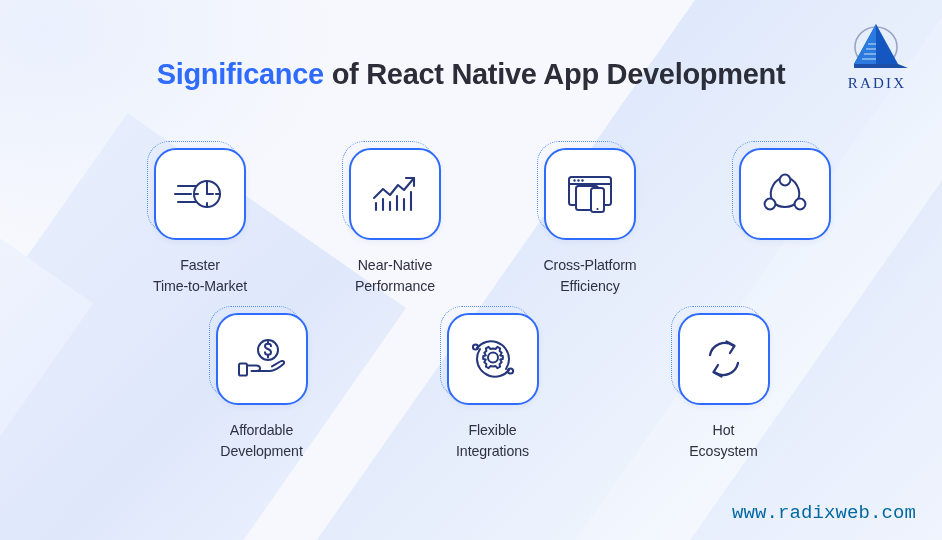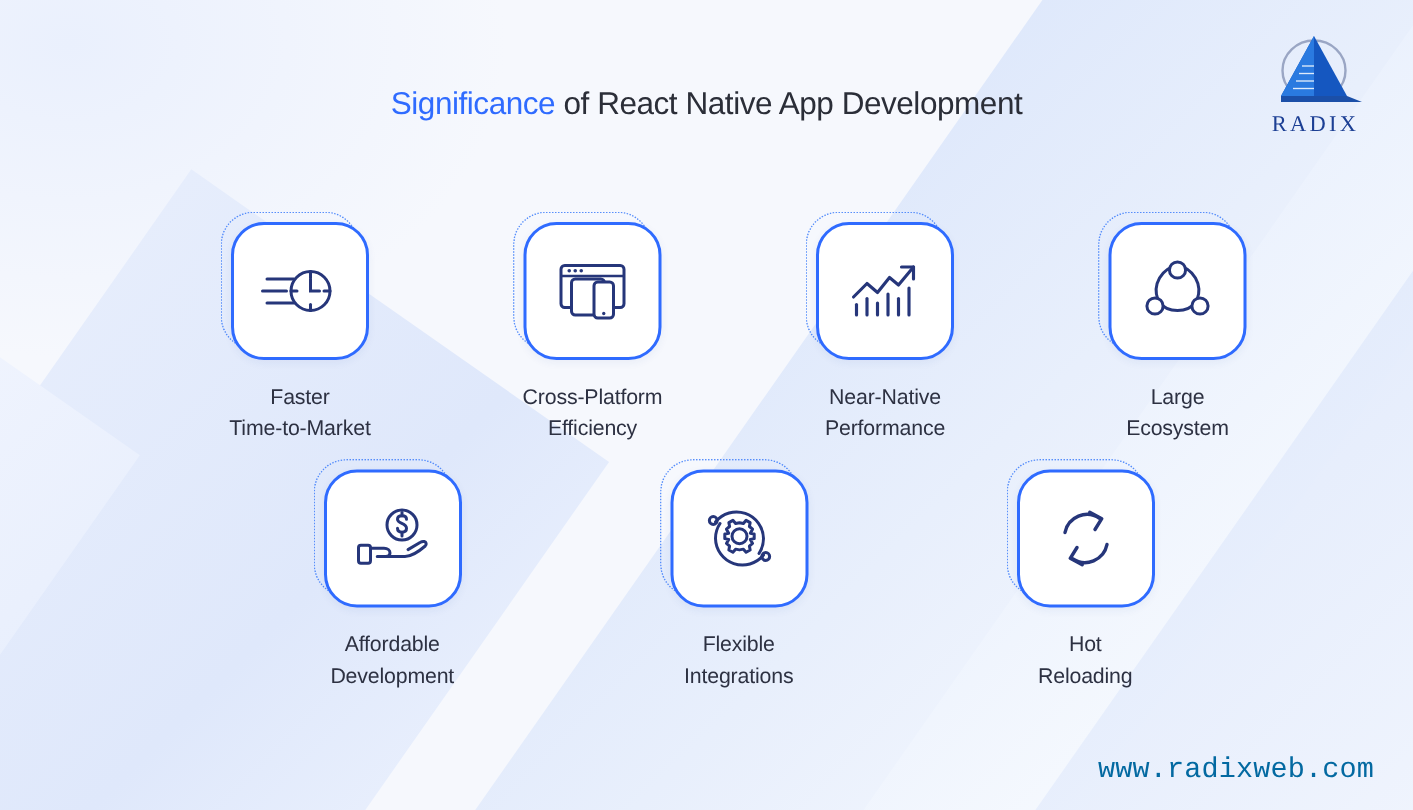--- a/index.html
+++ b/index.html
@@ -91,22 +91,22 @@
     position: absolute;
     top: 0; left: 0; right: 0;
     height: 130px;
   }
 
   .page-title {
     position: absolute;
     left: 0; right: 0;
     top: 58px;
     text-align: center;
-    font-size: 21px;
-    font-weight: 400;
+    font-size: 29px;
+    font-weight: 700;
     letter-spacing: -0.3px;
     color: #2b2e38;
     white-space: nowrap;
   }
   .page-title .accent { color: #2f6bff; }
 
   
   .logo {
     position: absolute;
     top: 22px;
@@ -257,44 +257,20 @@
       </div>
       <div class="caption">Faster
 Time-to-Market</div>
     </div>
 
     <div class="feature">
       <div class="tile-wrap">
         <div class="tile-ghost"></div>
         <div class="tile">
           <svg width="50" height="44" viewBox="0 0 50 44">
-            <g fill="#fff" stroke="#26367a" stroke-width="2" stroke-linejoin="round">
-              <rect x="4" y="5" width="42" height="28" rx="2.5"></rect>
-              <line x1="4" y1="12" x2="46" y2="12" stroke-width="1.8"></line>
-              <rect x="11" y="14" width="22" height="24" rx="2.5"></rect>
-              <rect x="26" y="16" width="13" height="24" rx="2.5"></rect>
-            </g>
-            <g fill="#26367a">
-              <circle cx="9.5" cy="8.5" r="1.2"></circle>
-              <circle cx="13.5" cy="8.5" r="1.2"></circle>
-              <circle cx="17.5" cy="8.5" r="1.2"></circle>
-            </g>
-            <line x1="32.5" y1="37" x2="32.5" y2="37" stroke="#26367a" stroke-width="2.2" stroke-linecap="round"></line>
-          </svg>
-        </div>
-      </div>
-      <div class="caption">Cross-Platform
-Efficiency</div>
-    </div>
-
-    <div class="feature">
-      <div class="tile-wrap">
-        <div class="tile-ghost"></div>
-        <div class="tile">
-          <svg width="50" height="44" viewBox="0 0 50 44">
             <g fill="none" stroke="#26367a" stroke-width="2.1" stroke-linecap="round" stroke-linejoin="round">
               <path d="M4 26 L13 17 L20 23 L28 13 L34 18 L44 6"></path>
               <path d="M36 6 L44 6 L44 14"></path>
               <line x1="6" y1="31" x2="6" y2="38"></line>
               <line x1="13" y1="27" x2="13" y2="38"></line>
               <line x1="20" y1="30" x2="20" y2="38"></line>
               <line x1="27" y1="24" x2="27" y2="38"></line>
               <line x1="34" y1="27" x2="34" y2="38"></line>
               <line x1="41" y1="20" x2="41" y2="38"></line>
             </g>
@@ -302,34 +278,56 @@
         </div>
       </div>
       <div class="caption">Near-Native
 Performance</div>
     </div>
 
     <div class="feature">
       <div class="tile-wrap">
         <div class="tile-ghost"></div>
         <div class="tile">
+          <svg width="50" height="44" viewBox="0 0 50 44">
+            <g fill="#fff" stroke="#26367a" stroke-width="2" stroke-linejoin="round">
+              <rect x="4" y="5" width="42" height="28" rx="2.5"></rect>
+              <line x1="4" y1="12" x2="46" y2="12" stroke-width="1.8"></line>
+              <rect x="11" y="14" width="22" height="24" rx="2.5"></rect>
+              <rect x="26" y="16" width="13" height="24" rx="2.5"></rect>
+            </g>
+            <g fill="#26367a">
+              <circle cx="9.5" cy="8.5" r="1.2"></circle>
+              <circle cx="13.5" cy="8.5" r="1.2"></circle>
+              <circle cx="17.5" cy="8.5" r="1.2"></circle>
+            </g>
+            <line x1="32.5" y1="37" x2="32.5" y2="37" stroke="#26367a" stroke-width="2.2" stroke-linecap="round"></line>
+          </svg>
+        </div>
+      </div>
+      <div class="caption">Cross-Platform
+Efficiency</div>
+    </div>
+
+    <div class="feature">
+      <div class="tile-wrap">
+        <div class="tile-ghost"></div>
+        <div class="tile">
           <svg width="46" height="44" viewBox="0 0 46 44">
             <g fill="#fff" stroke="#26367a" stroke-width="2" stroke-linecap="round">
               <path d="M10 28 A17 17 0 0 1 23 5" fill="none"></path>
               <path d="M36 28 A17 17 0 0 0 23 5" fill="none"></path>
               <path d="M10 29 A17 17 0 0 0 36 29" fill="none"></path>
               <circle cx="23" cy="8" r="5.4"></circle>
               <circle cx="8" cy="32" r="5.4"></circle>
               <circle cx="38" cy="32" r="5.4"></circle>
             </g>
           </svg>
         </div>
       </div>
-      <div class="caption">Large
-Ecosystem</div>
     </div>
 
   </div>
 
   <div class="row row-2">
 
     <div class="feature">
       <div class="tile-wrap">
         <div class="tile-ghost"></div>
         <div class="tile">
@@ -378,20 +376,20 @@
             <g fill="none" stroke="#26367a" stroke-width="2.3" stroke-linecap="round" stroke-linejoin="round">
               <path d="M9 19 A15 15 0 0 1 32 9.5"></path>
               <path d="M37 27 A15 15 0 0 1 14 36.5"></path>
               <path d="M25.5 5.5 L33.5 9.8 L29 17"></path>
               <path d="M20.5 40.5 L12.5 36.2 L17 29"></path>
             </g>
           </svg>
         </div>
       </div>
       <div class="caption">Hot
-Reloading</div>
+Ecosystem</div>
     </div>
 
   </div>
 
   <div class="footer-url">www.radixweb.com</div>
 
 </div>
 
 </body></html>

